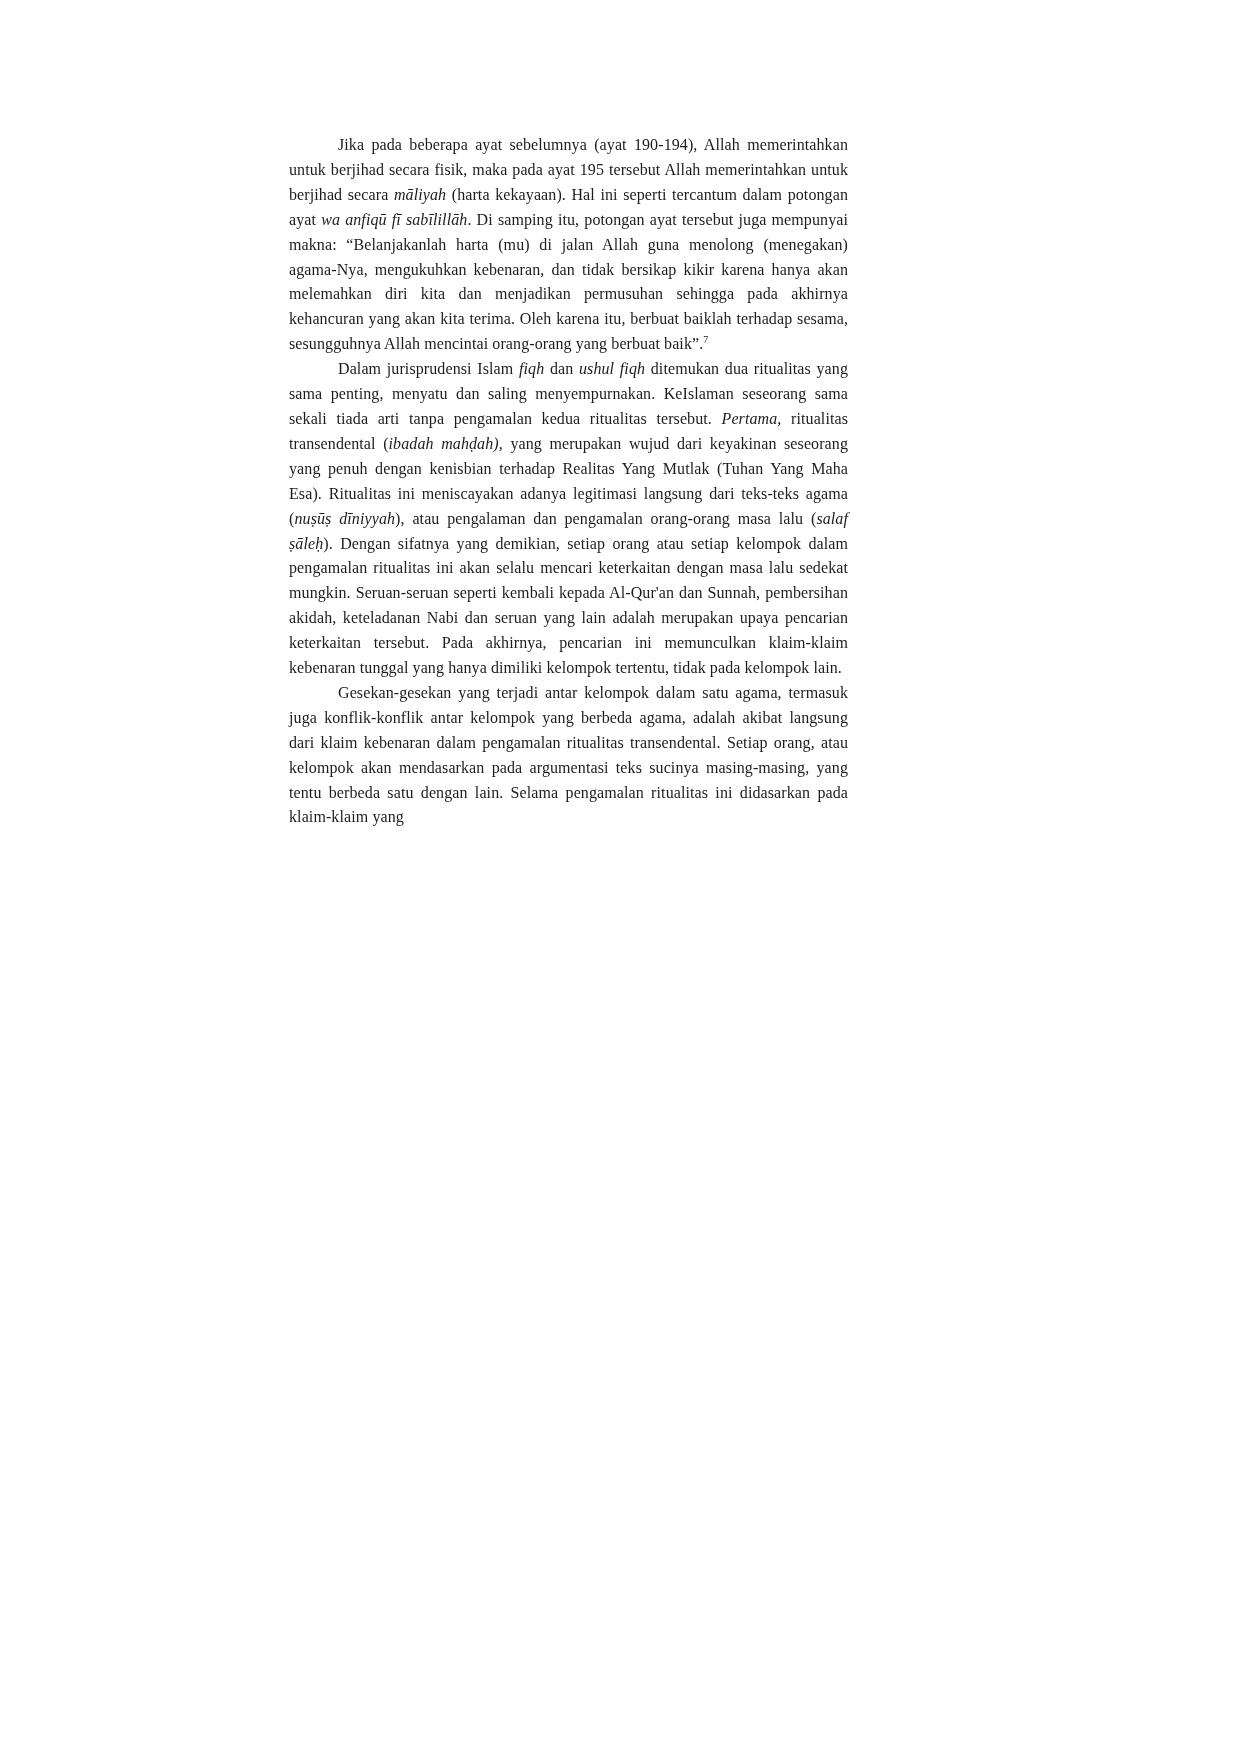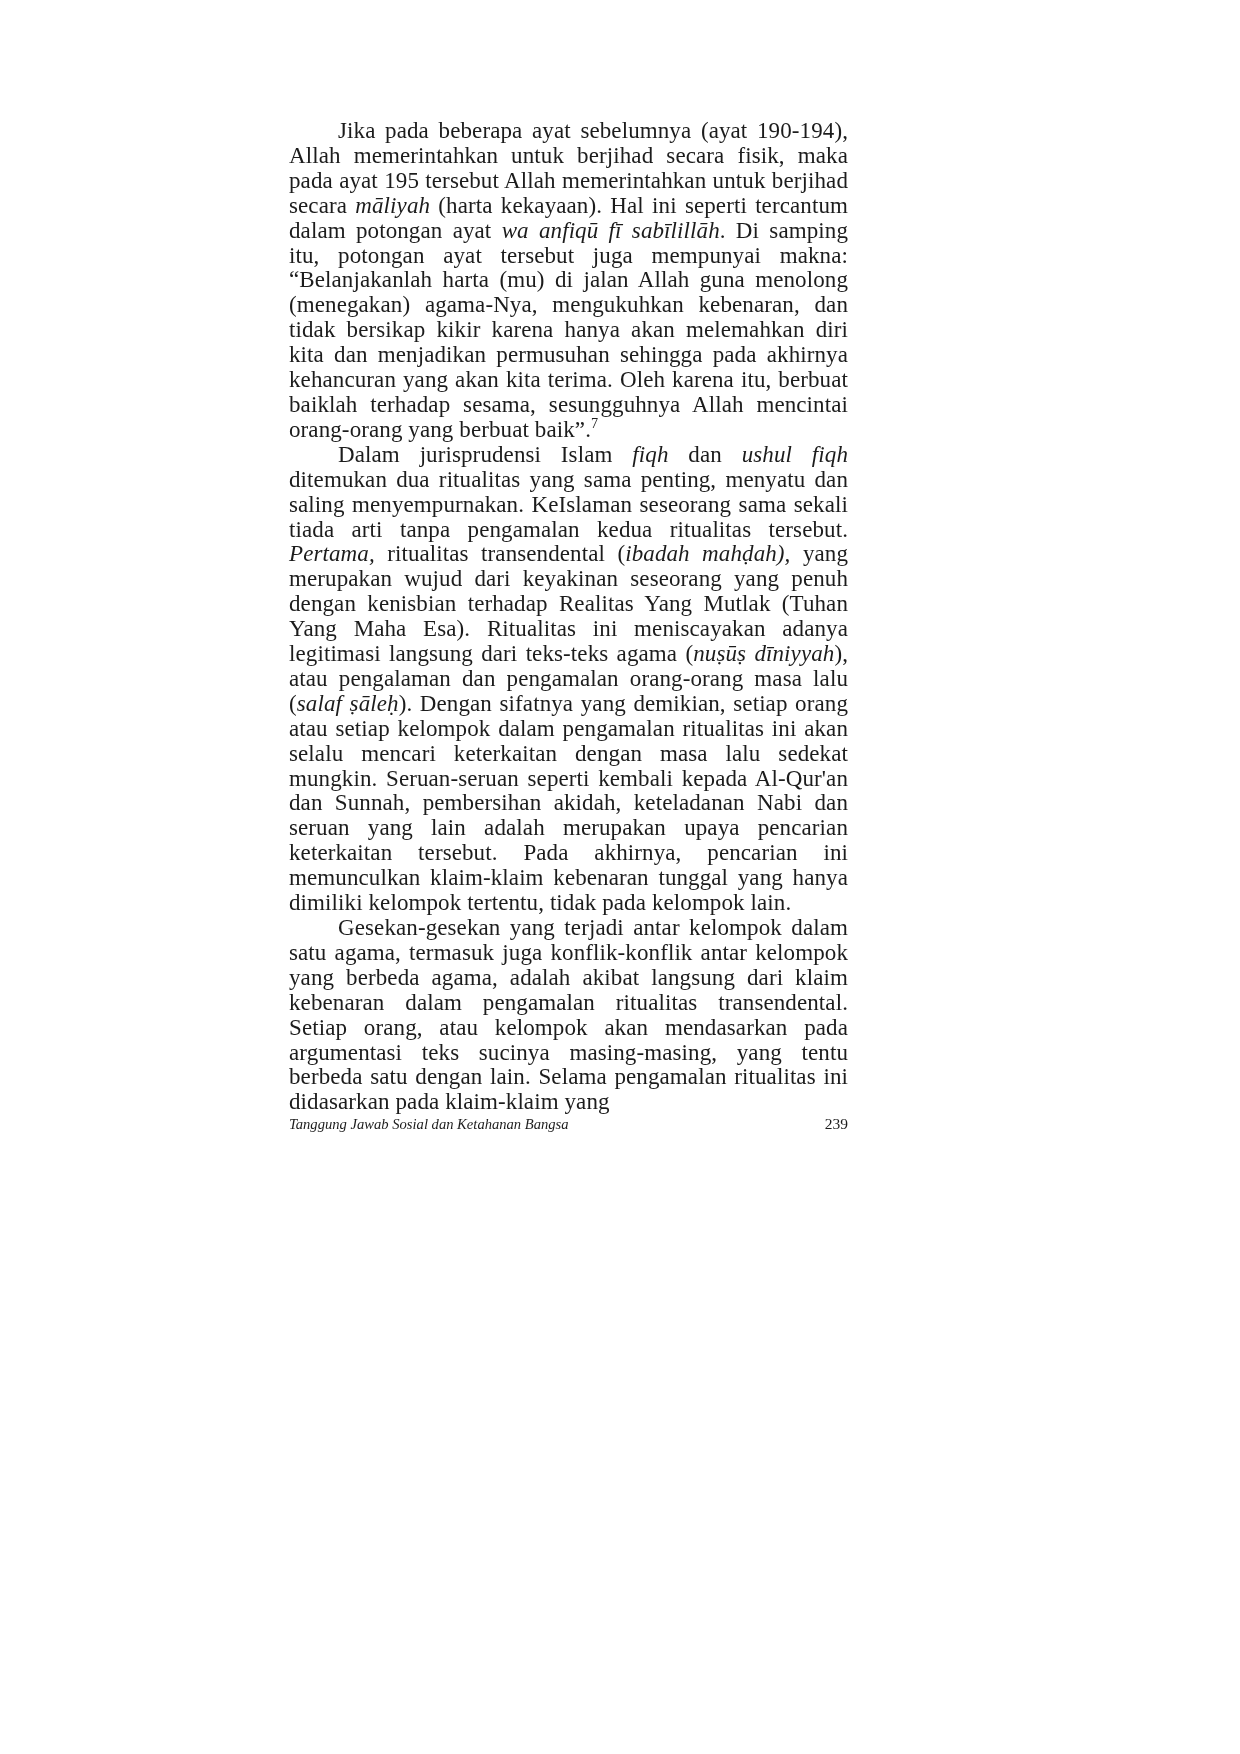--- a/index.html
+++ b/index.html
@@ -13,23 +13,23 @@
     height: 1754px;
     margin: 0 auto;
     background: #ffffff;
     overflow: hidden;
     font-family: "Liberation Serif", serif;
     color: #1c1c1c;
   }
   .text-block {
     position: absolute;
     left: 289px;
-    top: 119px;
+    top: 133px;
     width: 559px;
-    font-size: 23px;
+    font-size: 16px;
     line-height: 24.9px;
     text-align: justify;
     letter-spacing: 0.1px;
   }
   .text-block p {
     margin: 0;
     padding: 0;
     text-indent: 49px;
   }
   .text-block em {
@@ -63,18 +63,14 @@
 <body>
 
 <div class="sheet">
 
   <div class="text-block" id="paragraph-container">
       <p><span>Jika pada beberapa ayat sebelumnya (ayat 190-194), Allah memerintahkan untuk berjihad secara fisik, maka pada ayat 195 tersebut Allah memerintahkan untuk berjihad secara </span><em>māliyah</em><span> (harta kekayaan). Hal ini seperti tercantum dalam potongan ayat </span><em>wa anfiqū fī sabīlillāh</em><span>. Di samping itu, potongan ayat tersebut juga mempunyai makna: “Belanjakanlah harta (mu) di jalan Allah guna menolong (menegakan) agama-Nya, mengukuhkan kebenaran, dan tidak bersikap kikir karena hanya akan melemahkan diri kita dan menjadikan permusuhan sehingga pada akhirnya kehancuran yang akan kita terima. Oleh karena itu, berbuat baiklah terhadap sesama, sesungguhnya Allah mencintai orang-orang yang berbuat baik”.</span><sup>7</sup></p>
       <p><span>Dalam jurisprudensi Islam </span><em>fiqh</em><span> dan </span><em>ushul fiqh</em><span> ditemukan dua ritualitas yang sama penting, menyatu dan saling menyempurnakan. KeIslaman seseorang sama sekali tiada arti tanpa pengamalan kedua ritualitas tersebut. </span><em>Pertama,</em><span> ritualitas transendental (</span><em>ibadah mahḍah),</em><span> yang merupakan wujud dari keyakinan seseorang yang penuh dengan kenisbian terhadap Realitas Yang Mutlak (Tuhan Yang Maha Esa). Ritualitas ini meniscayakan adanya legitimasi langsung dari teks-teks agama (</span><em>nuṣūṣ dīniyyah</em><span>), atau pengalaman dan pengamalan orang-orang masa lalu (</span><em>salaf ṣāleḥ</em><span>). Dengan sifatnya yang demikian, setiap orang atau setiap kelompok dalam pengamalan ritualitas ini akan selalu mencari keterkaitan dengan masa lalu sedekat mungkin. Seruan-seruan seperti kembali kepada Al-Qur'an dan Sunnah, pembersihan akidah, keteladanan Nabi dan seruan yang lain adalah merupakan upaya pencarian keterkaitan tersebut. Pada akhirnya, pencarian ini memunculkan klaim-klaim kebenaran tunggal yang hanya dimiliki kelompok tertentu, tidak pada kelompok lain.</span></p>
       <p><span>Gesekan-gesekan yang terjadi antar kelompok dalam satu agama, termasuk juga konflik-konflik antar kelompok yang berbeda agama, adalah akibat langsung dari klaim kebenaran dalam pengamalan ritualitas transendental. Setiap orang, atau kelompok akan mendasarkan pada argumentasi teks sucinya masing-masing, yang tentu berbeda satu dengan lain. Selama pengamalan ritualitas ini didasarkan pada klaim-klaim yang</span></p>
     </div>
 
-  <div class="footer">
-    <span class="running-title">Tanggung Jawab Sosial dan Ketahanan Bangsa</span>
-    <span class="page-number">239</span>
-  </div>
 
 </div>
 
 </body></html>

